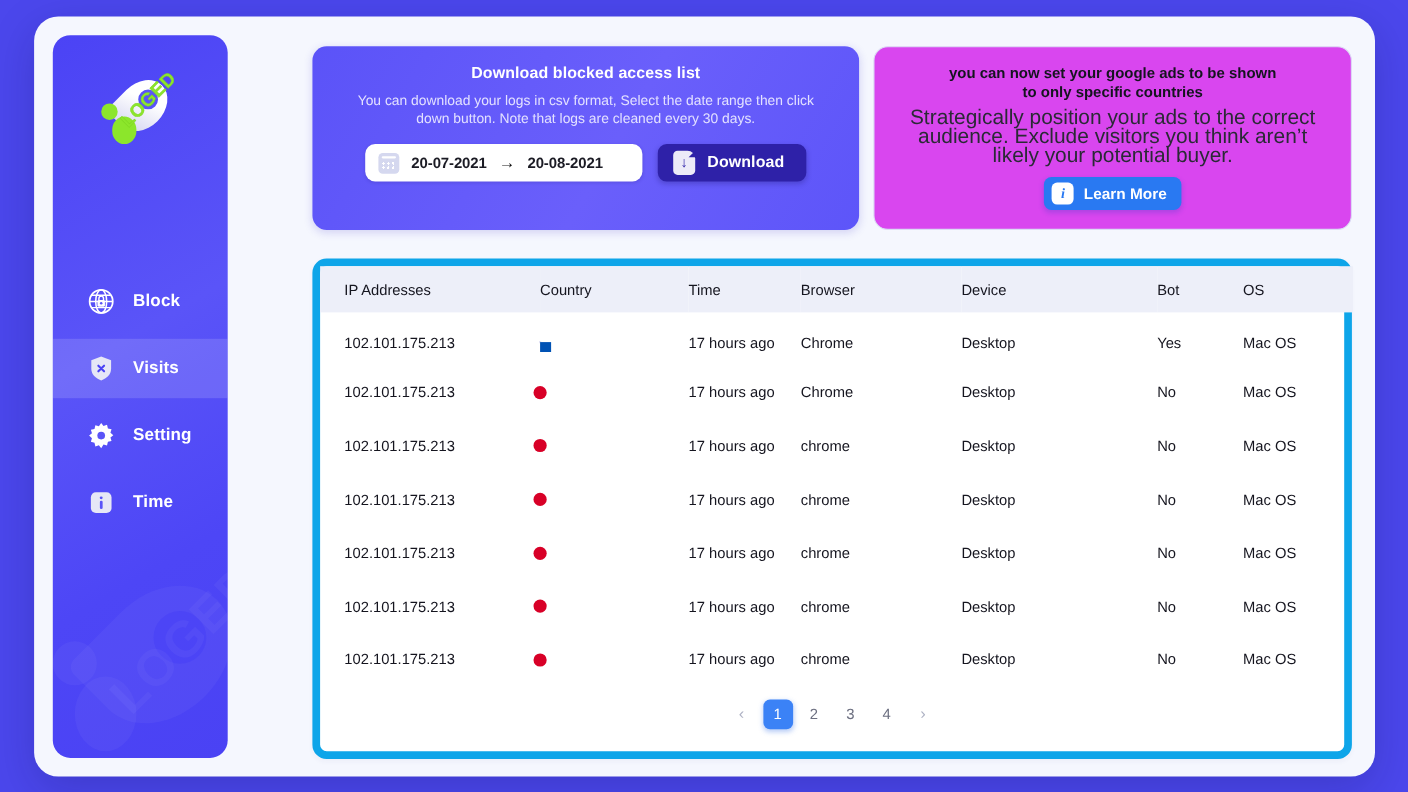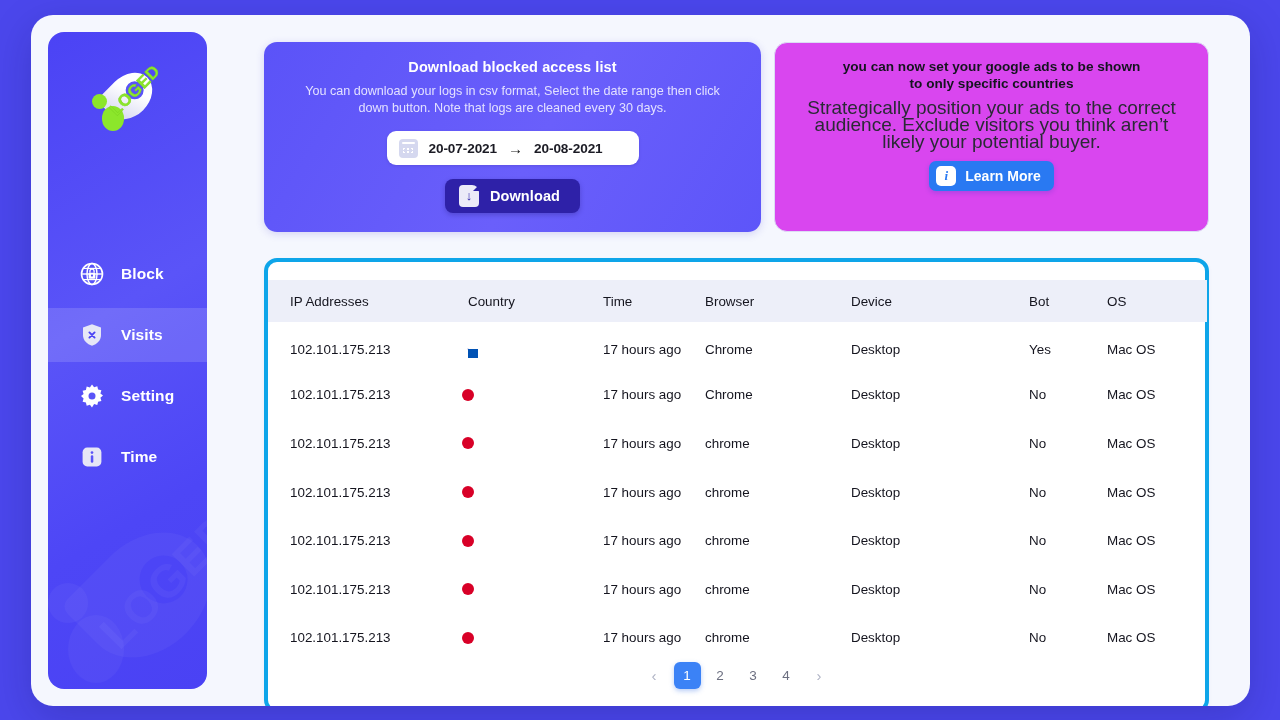--- a/index.html
+++ b/index.html
@@ -122,21 +122,21 @@
     margin-right: 15px;
   }
   .nav-label {
     color: #ffffff; font-size: 15.5px; font-weight: 700;
     letter-spacing: .1px;
   }
 
   
   .main {
     position: absolute;
-    left: 164px; top: 0;
+    left: 184px; top: 0;
     width: 1043px; height: 544px;
     padding: 27px 29px 0 69px;
   }
   .top-row { display: flex; gap: 13px; align-items: stretch; }
 
   
   .card-download {
     width: 497px;
     background: linear-gradient(120deg,#5b53f8 0%, #6a5ffb 55%, #5d55f9 100%);
     border-radius: 13px;
@@ -146,21 +146,21 @@
   }
   .card-download .title {
     color:#fff; font-size:14.5px; font-weight:700; letter-spacing:.1px;
   }
   .card-download .desc {
     color:#e3e1ff; font-size:12.6px; line-height:17px;
     margin-top: 8px; padding: 0 8px;
   }
   .dl-controls {
     margin-top: 14px;
-    display: flex; gap: 14px; align-items: center; justify-content: center; flex-direction: column;
+    display: flex; gap: 14px; align-items: center; justify-content: center;
   }
   .date-range {
     background:#fff; border-radius:9px;
     height:34px; min-width:252px;
     display:flex; align-items:center; gap:11px;
     padding: 0 15px 0 12px;
     box-shadow: 0 1px 3px rgba(30,20,110,.16);
   }
   .cal-icon {
     width:19px; height:19px; border-radius:4px; flex:none;
@@ -231,24 +231,24 @@
     color:#2979f2; font-size:13px; font-weight:700; font-style:italic;
     display:flex;align-items:center;justify-content:center;
     font-family:"Liberation Serif", serif;
   }
   .btn-learn .lbl { font-size:14px; font-weight:600; }
 
   
   .card-table {
     margin-top: 26px;
     background:#fff;
-    border:4px solid #0ea5e9;
+    border:7px solid #0ea5e9;
     border-radius:13px;
     height: 455px;
-    padding: 18px 0 0 0;
+    padding: 0 0 0 0;
     position: relative;
     box-shadow: 0 2px 5px rgba(60,60,140,.04);
   }
   table { width:100%; border-collapse: collapse; table-layout: fixed; }
   thead th {
     background:#edeff9;
     font-size:13.4px; font-weight:400; color:#15151f;
     text-align:left; height:42px; vertical-align: middle;
     padding: 0;
   }

